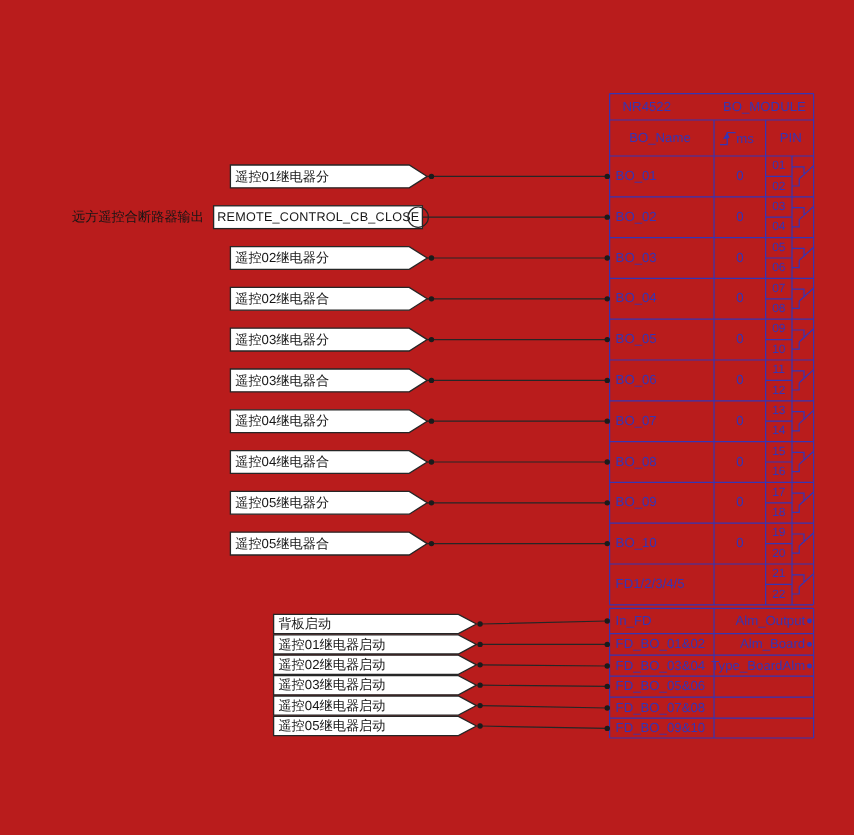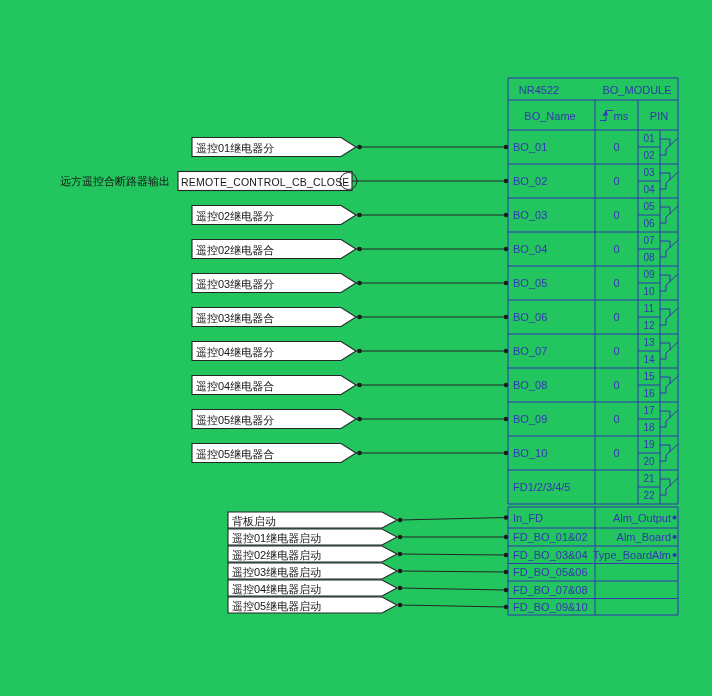--- a/index.html
+++ b/index.html
@@ -1,16 +1,16 @@
 <!DOCTYPE html>
 <html><head>
 <meta charset="utf-8">
 <style>
   html,body{margin:0;padding:0;background:#ffffff;}
-  .canvas{position:relative;width:712px;height:696px;background:#22c55e;overflow:hidden;
+  .canvas{position:relative;width:712px;height:696px;background:#b91c1c;overflow:hidden;
           font-family:"Liberation Sans","DejaVu Sans",sans-serif;}
   svg{position:absolute;left:0;top:0;}
   text{font-family:"Liberation Sans","DejaVu Sans",sans-serif;}
   .t-blue{fill:#3535b5;font-size:11px;}
   .t-blue-sm{fill:#3535b5;font-size:10px;}
   .t-black{fill:#161616;font-size:11px;}
   .t-remote{fill:#161616;font-size:10.5px;letter-spacing:.2px;}
   .ln-blue{stroke:#3535b5;stroke-width:1;fill:none;}
   .ln-black{stroke:#262626;stroke-width:1;fill:none;}
   .tag-shape{fill:#ffffff;stroke:#262626;stroke-width:1.1;}

